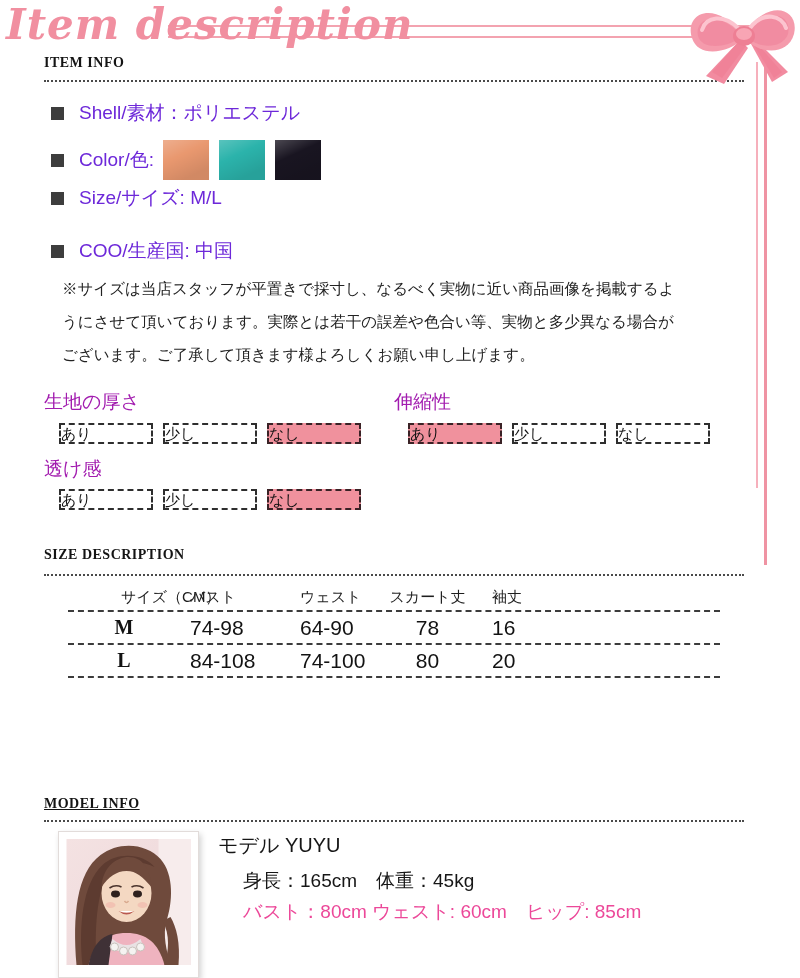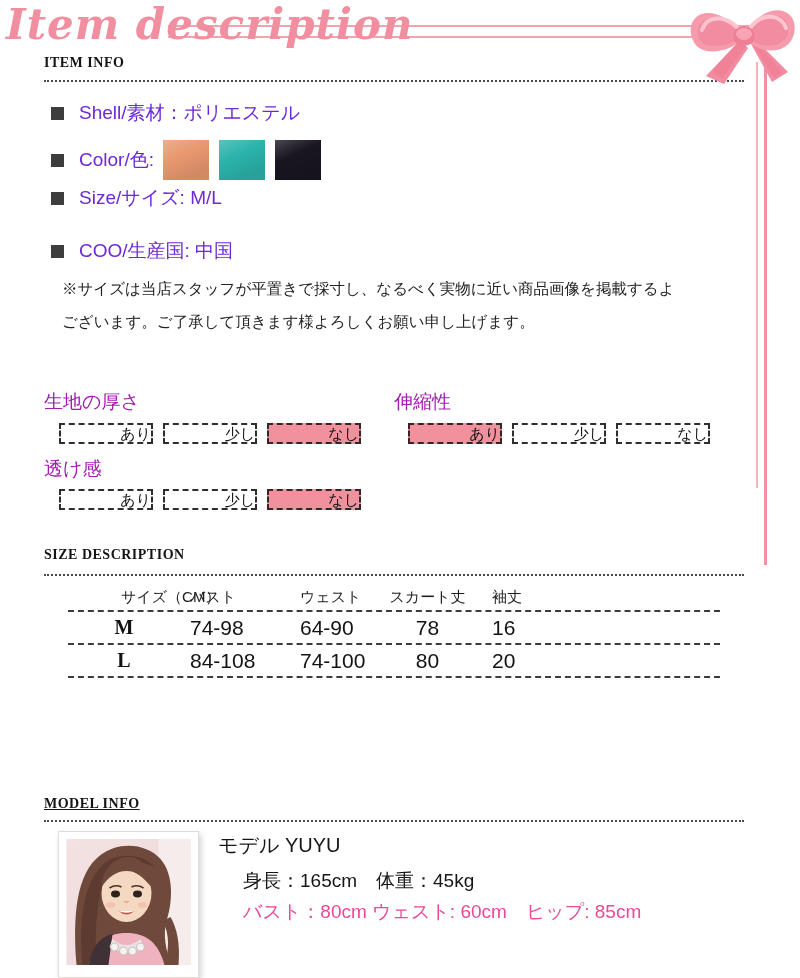--- a/index.html
+++ b/index.html
@@ -43,21 +43,21 @@
     position:absolute; left:62px; top:273px; width:670px;
     font-size:15.5px; line-height:2.12; color:#222;
   }
 
   
   .attr-label { position:absolute; font-size:19px; color:#a21caf; }
   .opt-row { position:absolute; display:flex; }
   .opt-box {
     width:94px; height:21px; margin-right:10px;
     border:2px dashed #2e2e2e; background:#fff;
-    font-size:15px; line-height:18px; text-align:right; color:#111;
+    font-size:15px; line-height:18px; text-align:left; color:#111;
   }
   .opt-box.selected { background:#f0919d; border-color:#3a2226; }
 
   
   .size-table { position:absolute; left:68px; top:585px; width:652px; font-size:15px; }
   .st-row { display:grid; grid-template-columns:112px 110px 95px 85px 250px;
             align-items:center; border-bottom:2px dashed #3c3c3c; }
   .st-row.head { height:27px; }
   .st-row.body { height:33px; }
   .st-cell { padding-left:10px; white-space:nowrap; }
@@ -129,20 +129,21 @@
   <span class="bullet-label">Size/サイズ: M/L</span>
 </div>
 
 <div class="bullet-row" style="top:238px;">
   <span class="bullet-sq"></span>
   <span class="bullet-label">COO/生産国: 中国</span>
 </div>
 
 <div class="disclaimer">
   <div>※サイズは当店スタッフが平置きで採寸し、なるべく実物に近い商品画像を掲載するよ</div>
+  <div>うにさせて頂いております。実際とは若干の誤差や色合い等、実物と多少異なる場合が</div>
   <div>ございます。ご了承して頂きます様よろしくお願い申し上げます。</div>
 </div>
 
 <div class="attr-label" style="left:44px; top:389px;">生地の厚さ</div>
 <div class="opt-row" style="left:59px; top:423px;">
   <div class="opt-box">あり</div>
   <div class="opt-box">少し</div>
   <div class="opt-box selected">なし</div>
 </div>
 

